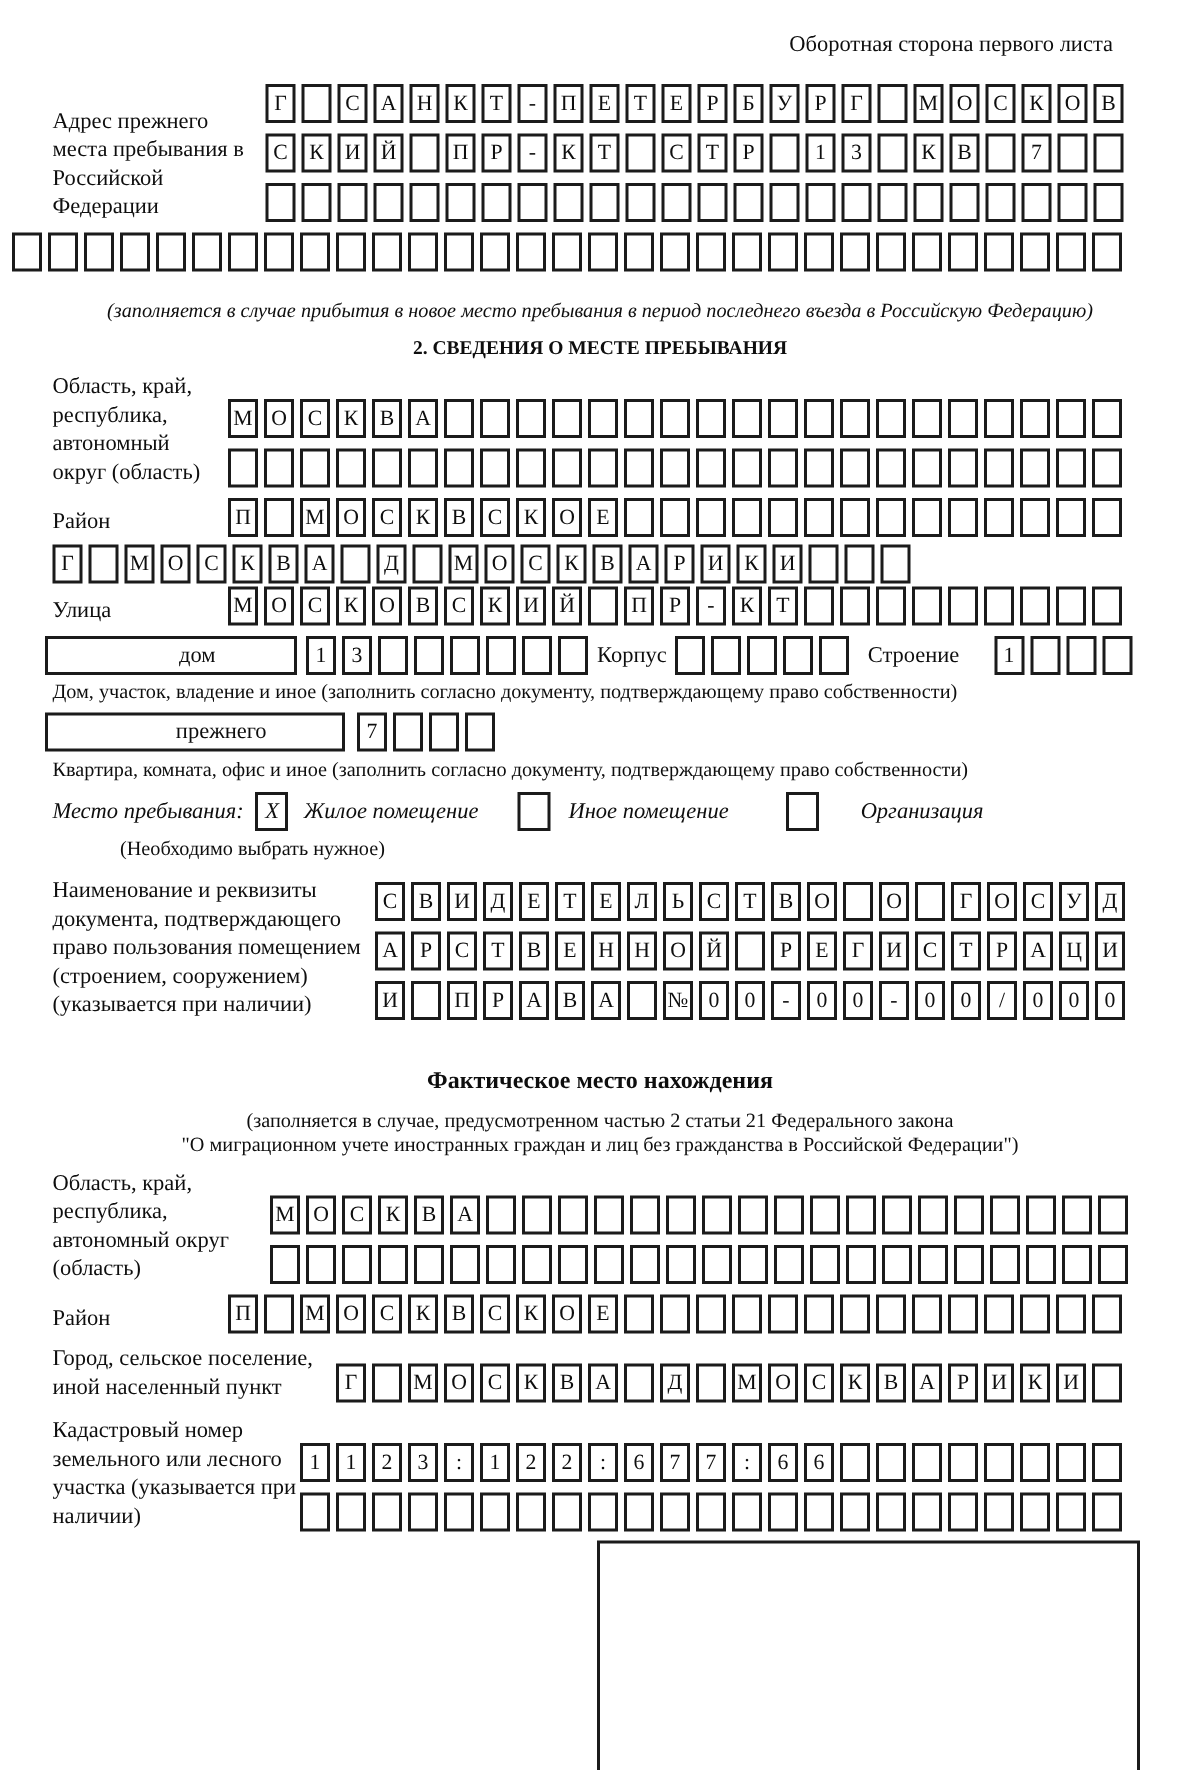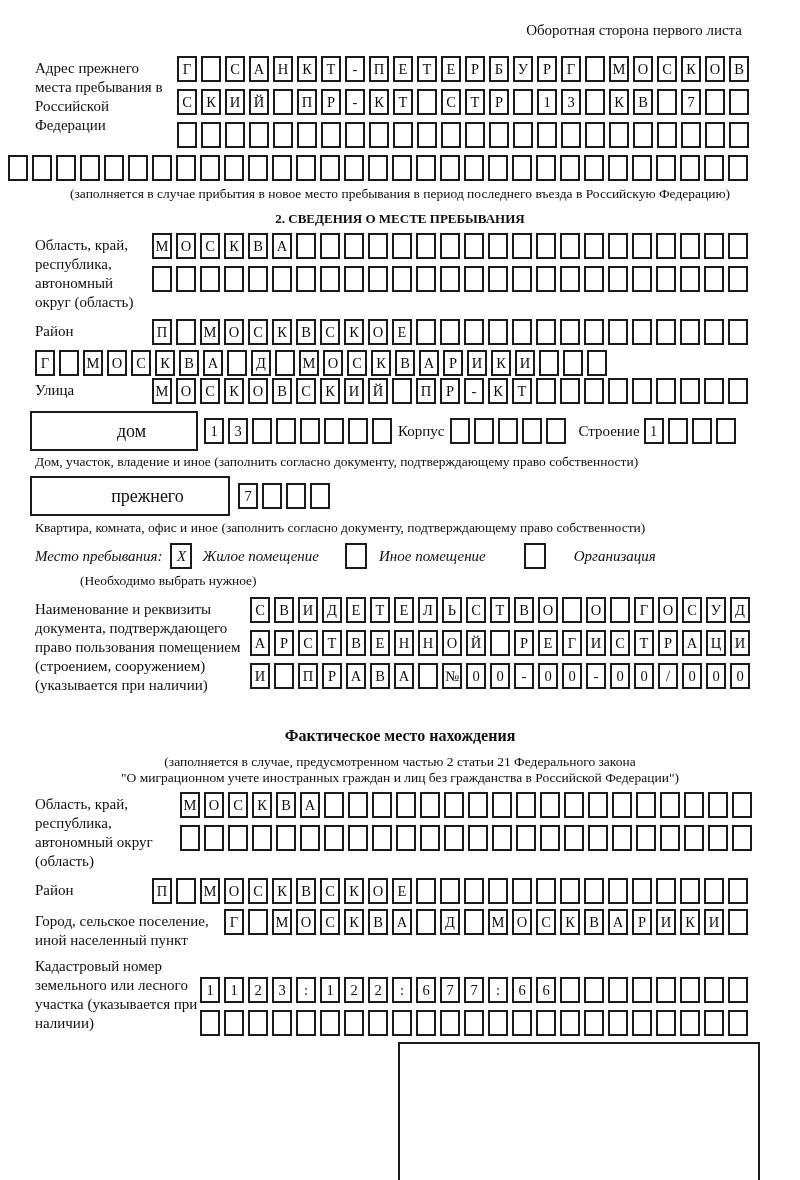--- a/index.html
+++ b/index.html
@@ -2,35 +2,35 @@
 <html><head>
 <meta charset="utf-8">
 <style>
   * { margin:0; padding:0; box-sizing:border-box; }
   html,body { width:800px; background:#ffffff; color:#0e0e0e;
     font-family:"Liberation Serif","DejaVu Serif",serif; }
   .page { position:relative; width:800px; height:1180px; overflow:hidden; }
 
   .hdr-note { text-align:right; padding:22px 58px 0 0; font-size:15px; }
 
-  .formrow { display:flex; align-items:flex-start; }
+  .formrow { display:flex; align-items:flex-end; }
   .flabel { font-size:15px; line-height:19px; padding-top:3px; }
 
   .boxrow { display:flex; height:26px; }
   .boxrow + .boxrow { margin-top:7px; }
   .box { flex:0 0 20px; width:20px; height:26px; border:2px solid #1b1b1b;
     margin-right:4px; display:flex; align-items:center; justify-content:center;
     font-size:14.5px; }
 
   .sec-title { text-align:center; font-weight:bold; font-size:13px; }
   .note { font-size:13.5px; }
   .note-c { font-size:13.5px; text-align:center; }
 
-  .widefield { height:40px; border:2px solid #1b1b1b; display:flex;
-    align-items:center; justify-content:center; font-size:18px;padding-left:35px; }
+  .widefield { height:26px; border:2px solid #1b1b1b; display:flex;
+    align-items:center; justify-content:center; font-size:15px;padding-left:35px; }
 
   .cbox { width:22px; height:26px; border:2px solid #1b1b1b; display:flex;
     align-items:center; justify-content:center; font-size:15px; flex:0 0 22px; }
 
   .stamp-box { border:2px solid #1b1b1b; width:362px; height:176px; }
 </style>
 </head>
 <body>
 
 <div class="page">
@@ -146,21 +146,21 @@
       <span class="box"></span>
       <span class="box"></span>
       <span class="box"></span>
       <span class="box"></span>
       <span class="box"></span>
       <span class="box"></span>
       <span class="box"></span>
       <span class="box"></span>
       <span class="box"></span>
     </div>
-  <div class="note-c" style="margin-top:5px;">(заполняется в случае прибытия в новое место пребывания в период последнего въезда в Российскую Федерацию)</div>
+  <div class="note-c" style="margin-top:18px;font-style:italic;">(заполняется в случае прибытия в новое место пребывания в период последнего въезда в Российскую Федерацию)</div>
 
   <div class="sec-title" style="margin-top:9px;">2. СВЕДЕНИЯ О МЕСТЕ ПРЕБЫВАНИЯ</div>
 
   <div class="formrow" style="margin:6px 0 0 35px;">
     <div class="flabel" style="width:117px;">Область, край, республика, автономный округ (область)</div>
     <div>
       <div class="boxrow">
           <span class="box">М</span>
           <span class="box">О</span>
           <span class="box">С</span>
@@ -321,21 +321,21 @@
         <span class="box"></span>
       </div>
     <div class="flabel" style="padding:0 6px 0 2px;">Корпус</div>
     <div class="boxrow">
         <span class="box"></span>
         <span class="box"></span>
         <span class="box"></span>
         <span class="box"></span>
         <span class="box"></span>
       </div>
-    <div class="flabel" style="padding:0 4px 0 8px;">Строение</div>
+    <div class="flabel" style="padding:0 23px 0 8px;">Строение</div>
     <div class="boxrow">
         <span class="box">1</span>
         <span class="box"></span>
         <span class="box"></span>
         <span class="box"></span>
       </div>
   </div>
   <div class="note" style="margin:3px 0 0 35px;">Дом, участок, владение и иное (заполнить согласно документу, подтверждающему право собственности)</div>
 
   <div class="formrow" style="margin:6px 0 0 30px; align-items:center;">

